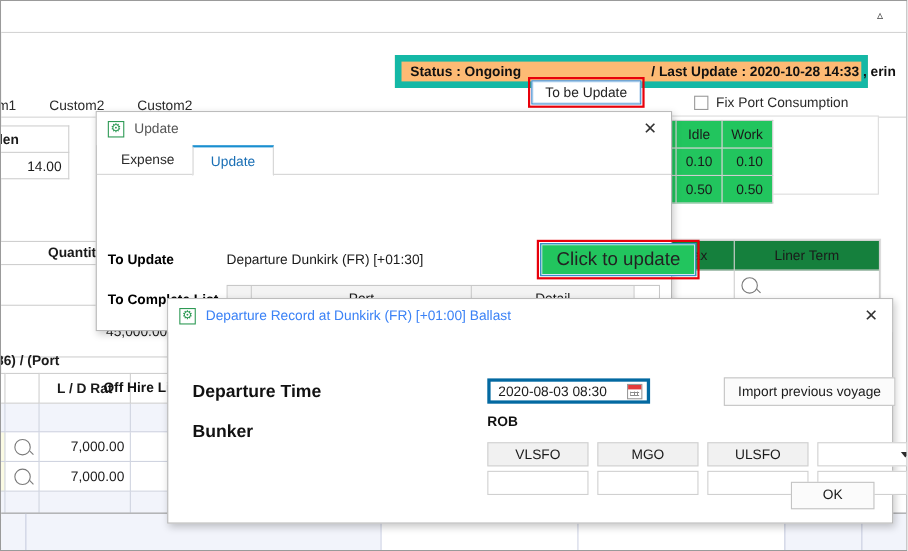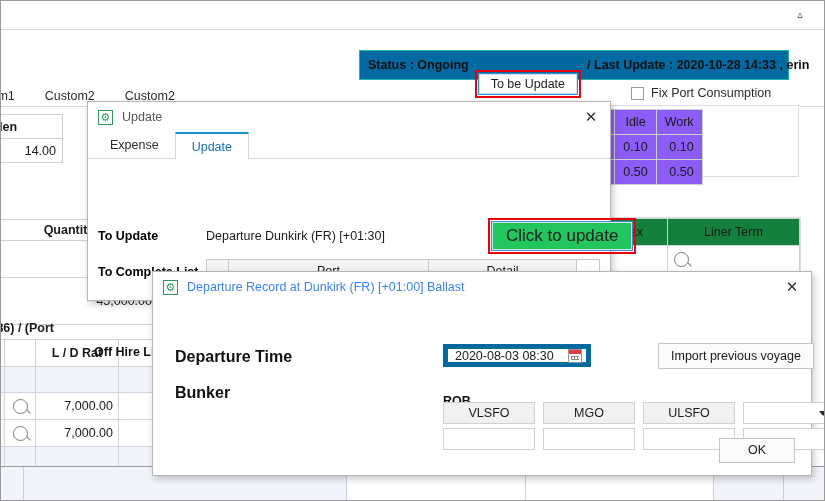--- a/index.html
+++ b/index.html
@@ -39,22 +39,22 @@
     line-height: 8px;
     text-align: center;
     user-select: none;
   }
 
   
   .status-bar {
     position: absolute;
     left: 358px; top: 49px;
     width: 430px; height: 30px;
-    background: #0369a1;
-    border: 1px solid #14b8a6;
+    background: #fdba74;
+    border: 6px solid #14b8a6;
     display: flex;
     align-items: center;
     padding: 0 8px;
     box-sizing: border-box;
     gap: 6px;
   }
   .status-label {
     font-weight: bold;
     font-size: 12.5px;
     color: #111;
@@ -161,21 +161,21 @@
     position: absolute;
     left: 572px; top: 108px;
     border-collapse: collapse;
     font-size: 12.5px;
     background: #fff;
   }
   .cons-table th, .cons-table td {
     border: 1px solid #cfcfcf;
     height: 20px;
     padding: 2px 8px;
-    background: #8b5cf6;
+    background: #22c55e;
     font-weight: normal;
     color: #1a1a1a;
   }
   .cons-table th { text-align: center; }
   .cons-table td { text-align: right; }
   .cons-wrap {
     position: absolute;
     left: 568px; top: 104px;
     width: 230px; height: 72px;
     border: 1px solid #dcdcdc;
@@ -465,21 +465,21 @@
     position: absolute;
     font-size: 16px;
     font-weight: bold;
     color: #111;
     white-space: nowrap;
   }
   .dt-field {
     position: absolute;
     left: 290px; top: 42px;
     width: 148px; height: 23px;
-    border: 5px solid #0369a1;
+    border: 3px solid #0369a1;
     background: #ffffff;
     box-sizing: border-box;
     display: flex;
     align-items: center;
     padding: 0 4px 0 7px;
     cursor: text;
   }
   .dt-text {
     flex: 1;
     font-size: 12.5px;
@@ -516,21 +516,21 @@
     padding: 5px 12px;
     border: 1px solid #c4c4c4;
     background: #fbfbfb;
     font-size: 12.5px;
     color: #1a1a1a;
     cursor: pointer;
     white-space: nowrap;
   }
   .rob-label {
     position: absolute;
-    left: 290px; top: 92px;
+    left: 290px; top: 74px;
     font-size: 12.5px;
     font-weight: bold;
     color: #111;
   }
   .bunker-row {
     position: absolute;
     left: 290px; top: 100px;
     display: flex;
     gap: 8px;
   }

